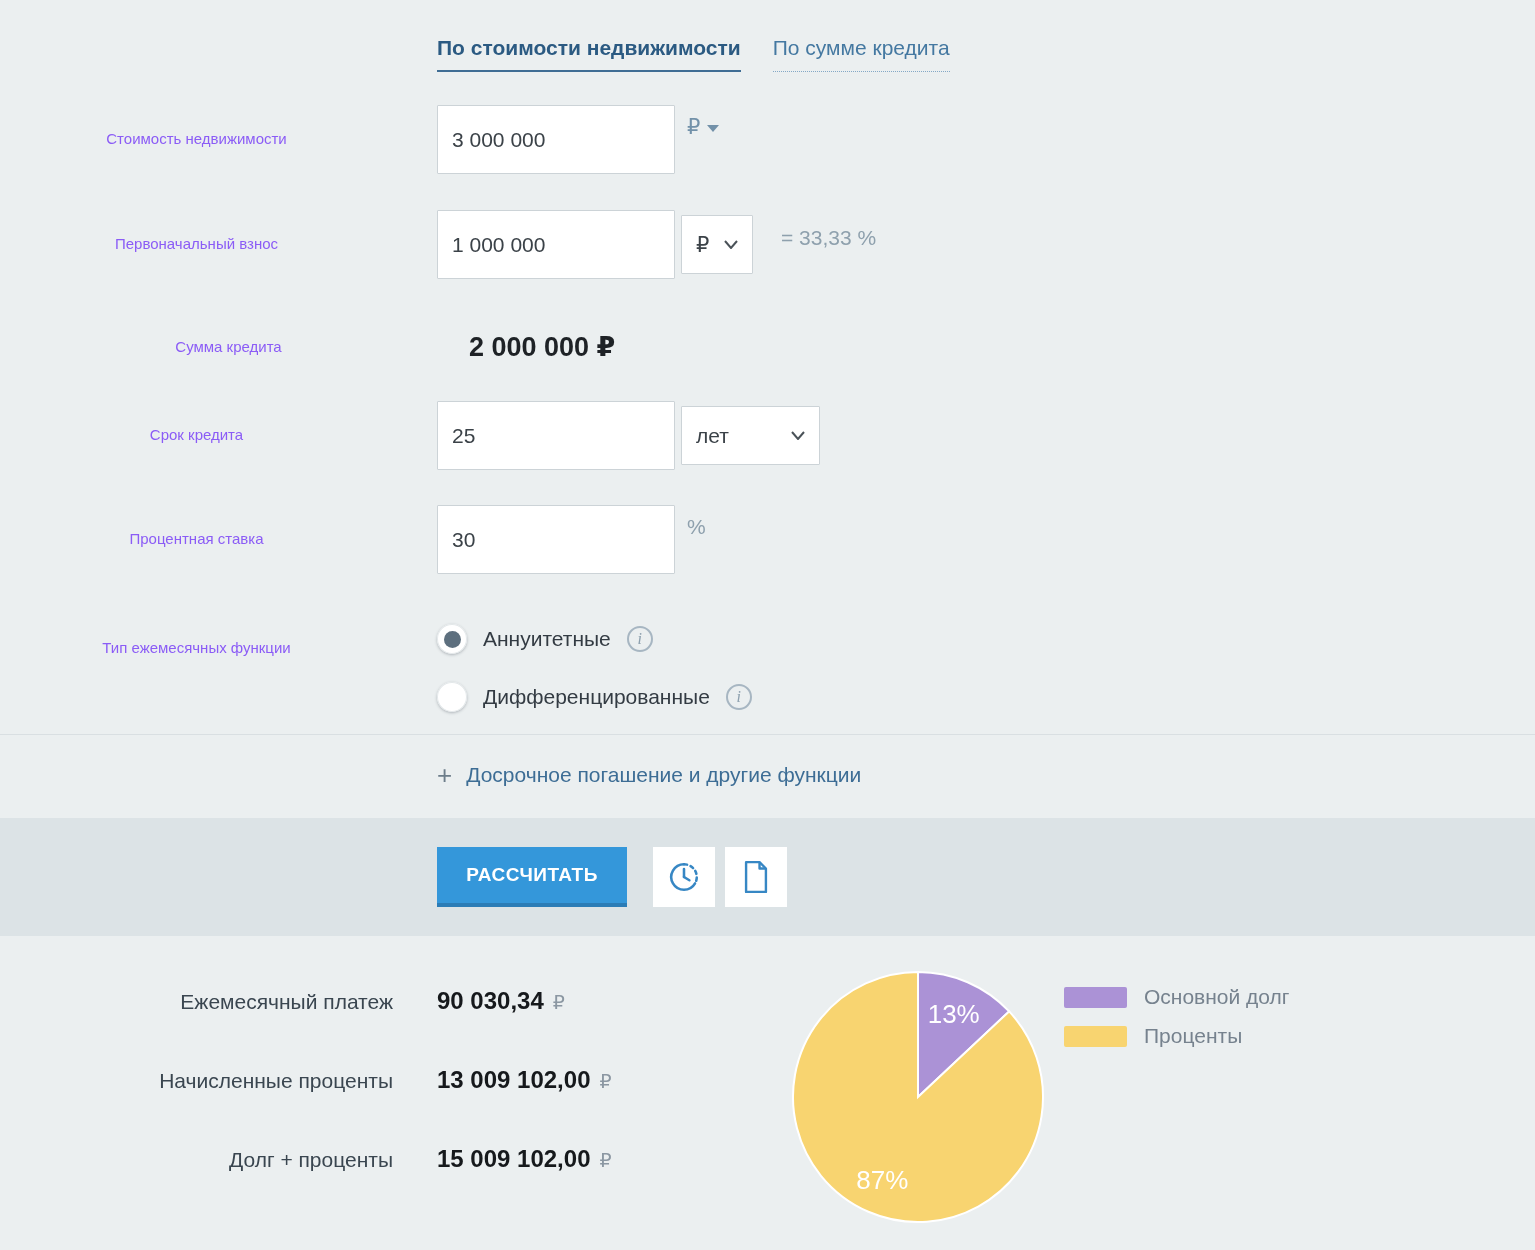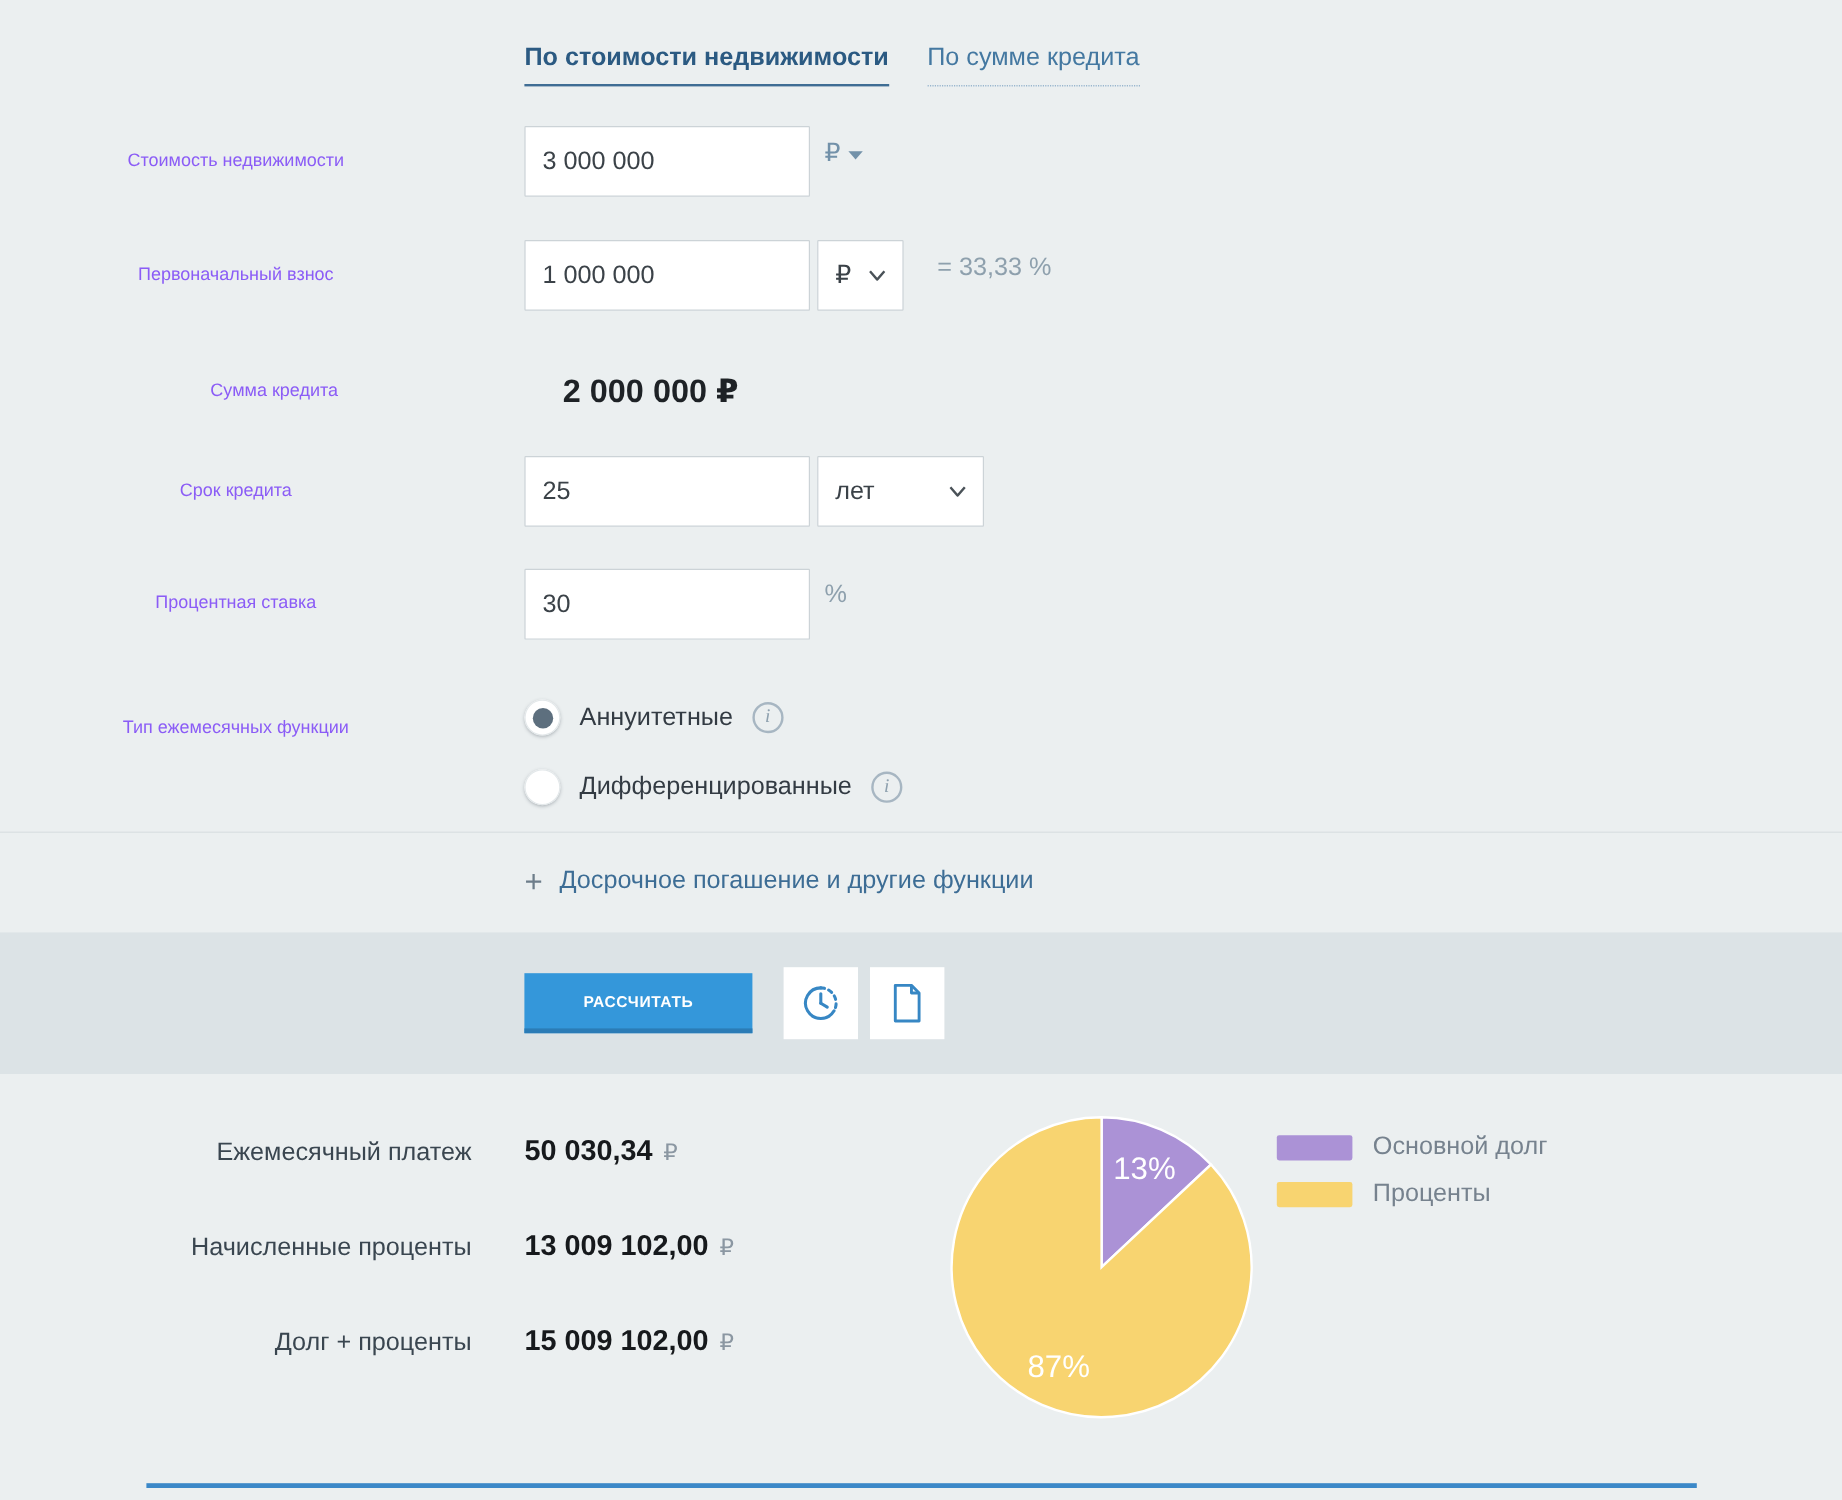--- a/index.html
+++ b/index.html
@@ -25,21 +25,21 @@
   }
 
   
   .form-row { display:flex; align-items:center; }
   .form-label {
     width:393px; text-align:center; font-size:15px; color:#8b5cf6;
     flex-shrink:0; line-height:1.25;
   }
   .controls { display:flex; align-items:center; margin-left:44px; }
   .text-input {
-    width:238px; height:59px; background:#fff;
+    width:238px; height:69px; background:#fff;
     border:1px solid #ccd3d7; border-radius:1px;
     font-family:inherit; font-size:21px; color:#3b4248;
     padding:0 14px; outline:none;
   }
   .row-property { margin-top:33px; }
   .row-property .controls { align-items:flex-start; }
   .currency-toggle {
     display:flex; align-items:center; gap:7px; margin:10px 0 0 12px;
     color:#7291a9; font-size:21px; cursor:pointer;
   }
@@ -87,23 +87,23 @@
   
   .divider { border-top:1px solid #d9dfe2; margin-top:22px; }
   .extras-row { padding:27px 0 30px 437px; display:flex; align-items:center; gap:14px; }
   .plus-glyph { font-size:26px; color:#6d7d8a; font-weight:normal; line-height:1; }
   .extras-link { font-size:21px; color:#3d6d95; cursor:pointer; }
 
   
   .action-band { background:#dce3e6; height:118px; display:flex; align-items:center; }
   .band-inner { display:flex; align-items:center; margin-left:437px; }
   .calc-button {
-    width:190px; height:50px; background:#3497da; border:none;
+    width:190px; height:60px; background:#3497da; border:none;
     border-bottom:4px solid #2b7cb6; color:#fff; font-family:inherit;
-    font-size:13px; font-weight:bold; letter-spacing:.5px; cursor:pointer;
+    font-size:19px; font-weight:bold; letter-spacing:.5px; cursor:pointer;
   }
   .icon-button {
     width:62px; height:60px; background:#fff; border:none; cursor:pointer;
     display:flex; align-items:center; justify-content:center;
   }
   .icon-button.clock { margin-left:26px; }
   .icon-button.doc { margin-left:10px; }
   .icon-button svg { display:block; }
 
   
@@ -224,21 +224,21 @@
           <path d="M 12.5,1.5 V 6 H 17" fill="none" stroke="#3787c4" stroke-width="1.7" stroke-linejoin="round"></path>
         </svg>
       </button>
     </div>
   </div>
 
   <div class="results">
     <div class="result-row">
       <div class="result-label">Ежемесячный платеж</div>
       <div class="result-value">
-        <span>50 030,34</span><span class="result-currency">₽</span>
+        <span>90 030,34</span><span class="result-currency">₽</span>
       </div>
     </div>
     <div class="result-row">
       <div class="result-label">Начисленные проценты</div>
       <div class="result-value">
         <span>13 009 102,00</span><span class="result-currency">₽</span>
       </div>
     </div>
     <div class="result-row">
       <div class="result-label">Долг + проценты</div>

